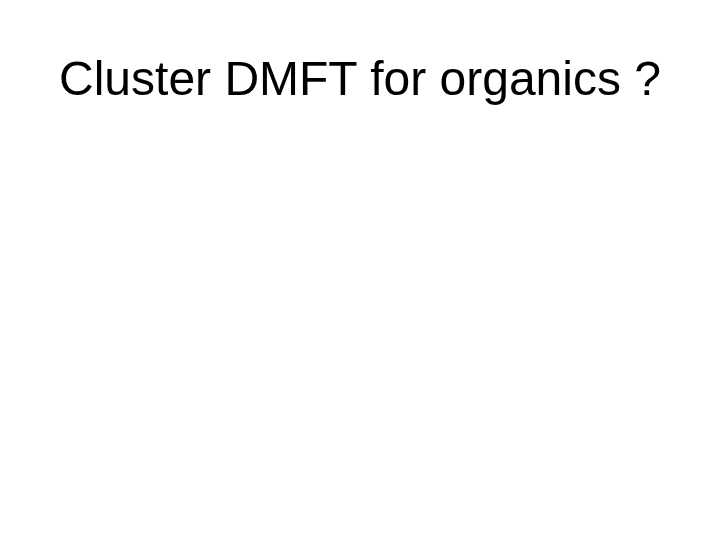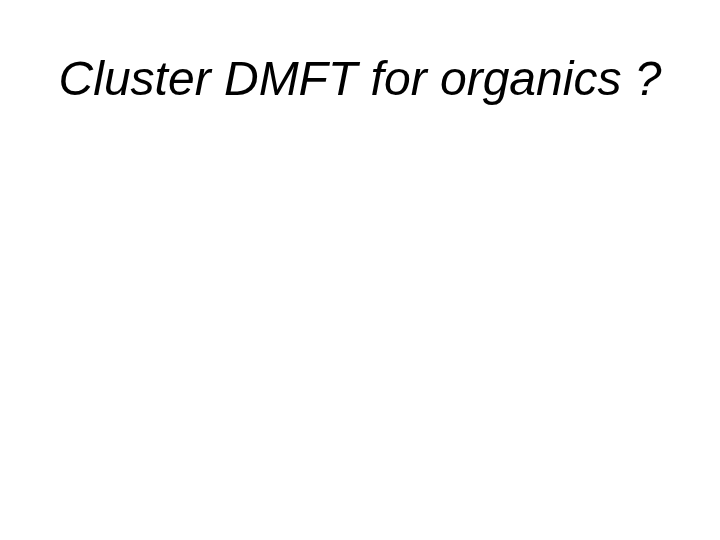--- a/index.html
+++ b/index.html
@@ -28,21 +28,20 @@
   
   .title-placeholder {
     position: absolute;
     left: 36px;
     top: 34px;
     width: 648px;
     height: 70px;
     display: flex;
     align-items: flex-end;
     justify-content: flex-end;
-    font-style: italic;
   }
 
   .slide-title {
     display: block;
     width: 100%;
     margin: 0;
     text-align: center;
     font-family: "Liberation Sans", sans-serif;
     font-size: 48px;
     font-weight: 400;

